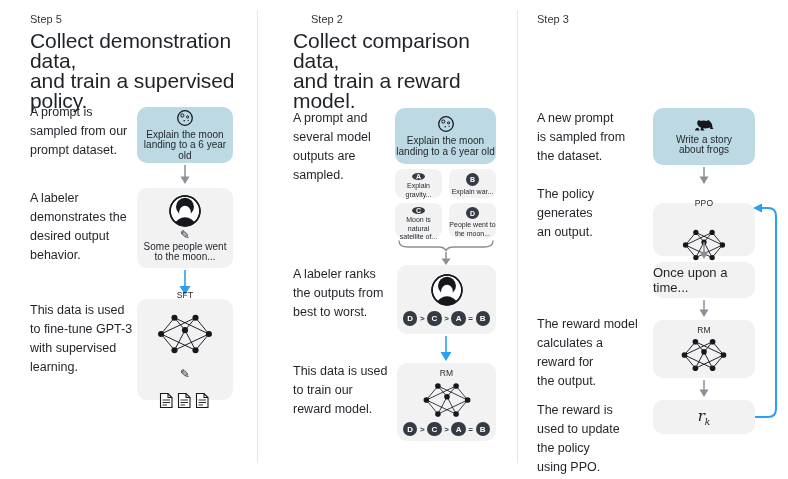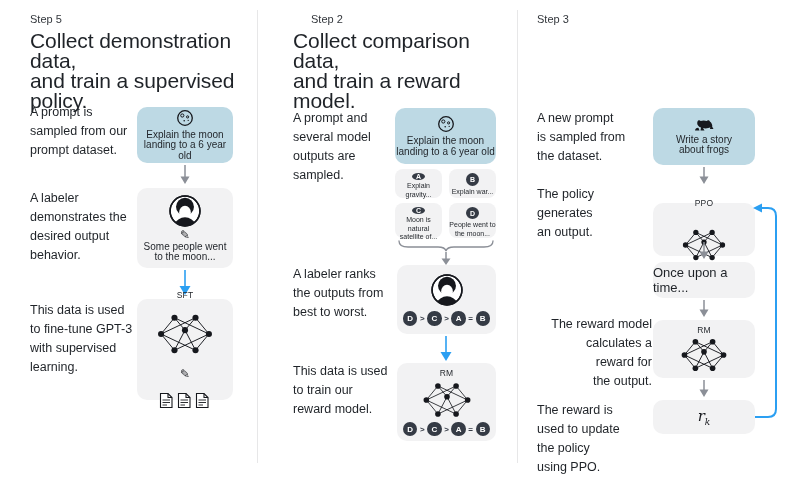--- a/index.html
+++ b/index.html
@@ -294,21 +294,21 @@
   </div>
 
   <div class="abs step-label" style="left:537px;top:13px;">Step 3</div>
 
   <div class="abs caption" style="left:537px;top:109px;width:110px;">A new prompt
 is sampled from
 the dataset.</div>
   <div class="abs caption" style="left:537px;top:185px;width:110px;">The policy
 generates
 an output.</div>
-  <div class="abs caption" style="left:537px;top:315px;width:115px;text-align:right;">The reward model
+  <div class="abs caption" style="left:537px;top:315px;width:115px;">The reward model
 calculates a
 reward for
 the output.</div>
   <div class="abs caption" style="left:537px;top:401px;width:110px;">The reward is
 used to update
 the policy
 using PPO.</div>
 
   <div class="abs card card-blue" style="left:653px;top:108px;width:102px;height:57px;gap:3px;">
     <span>

